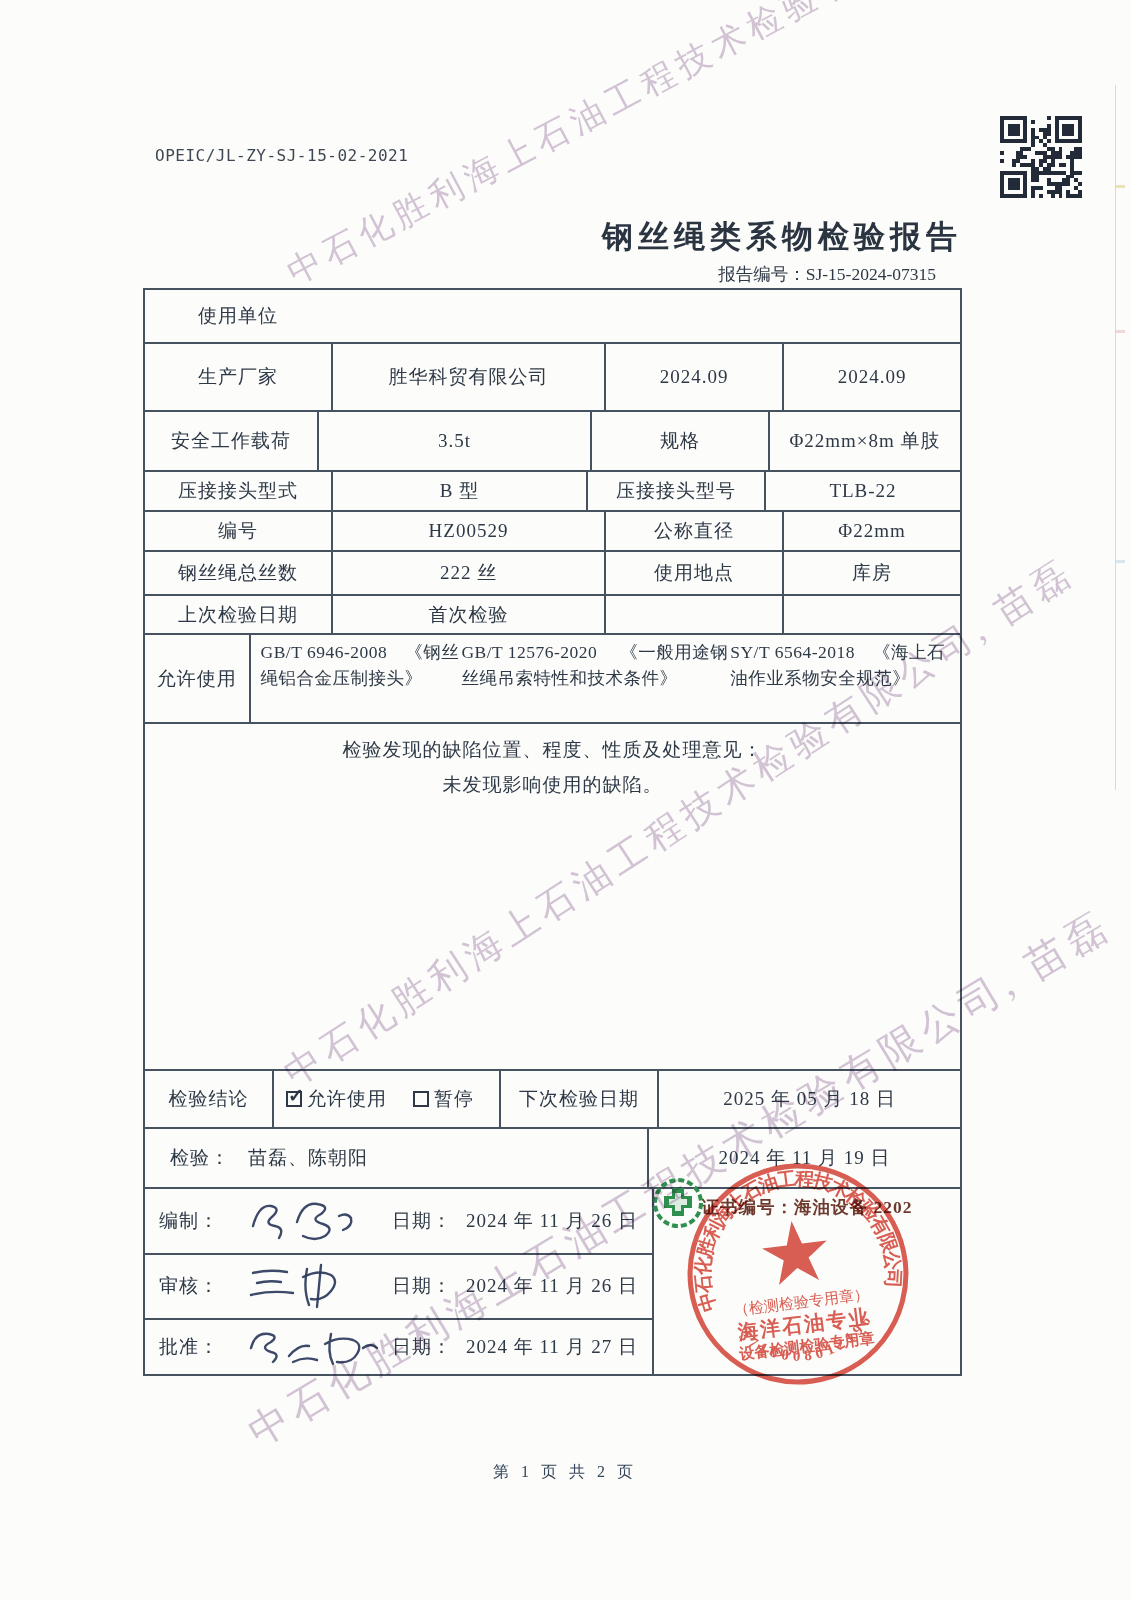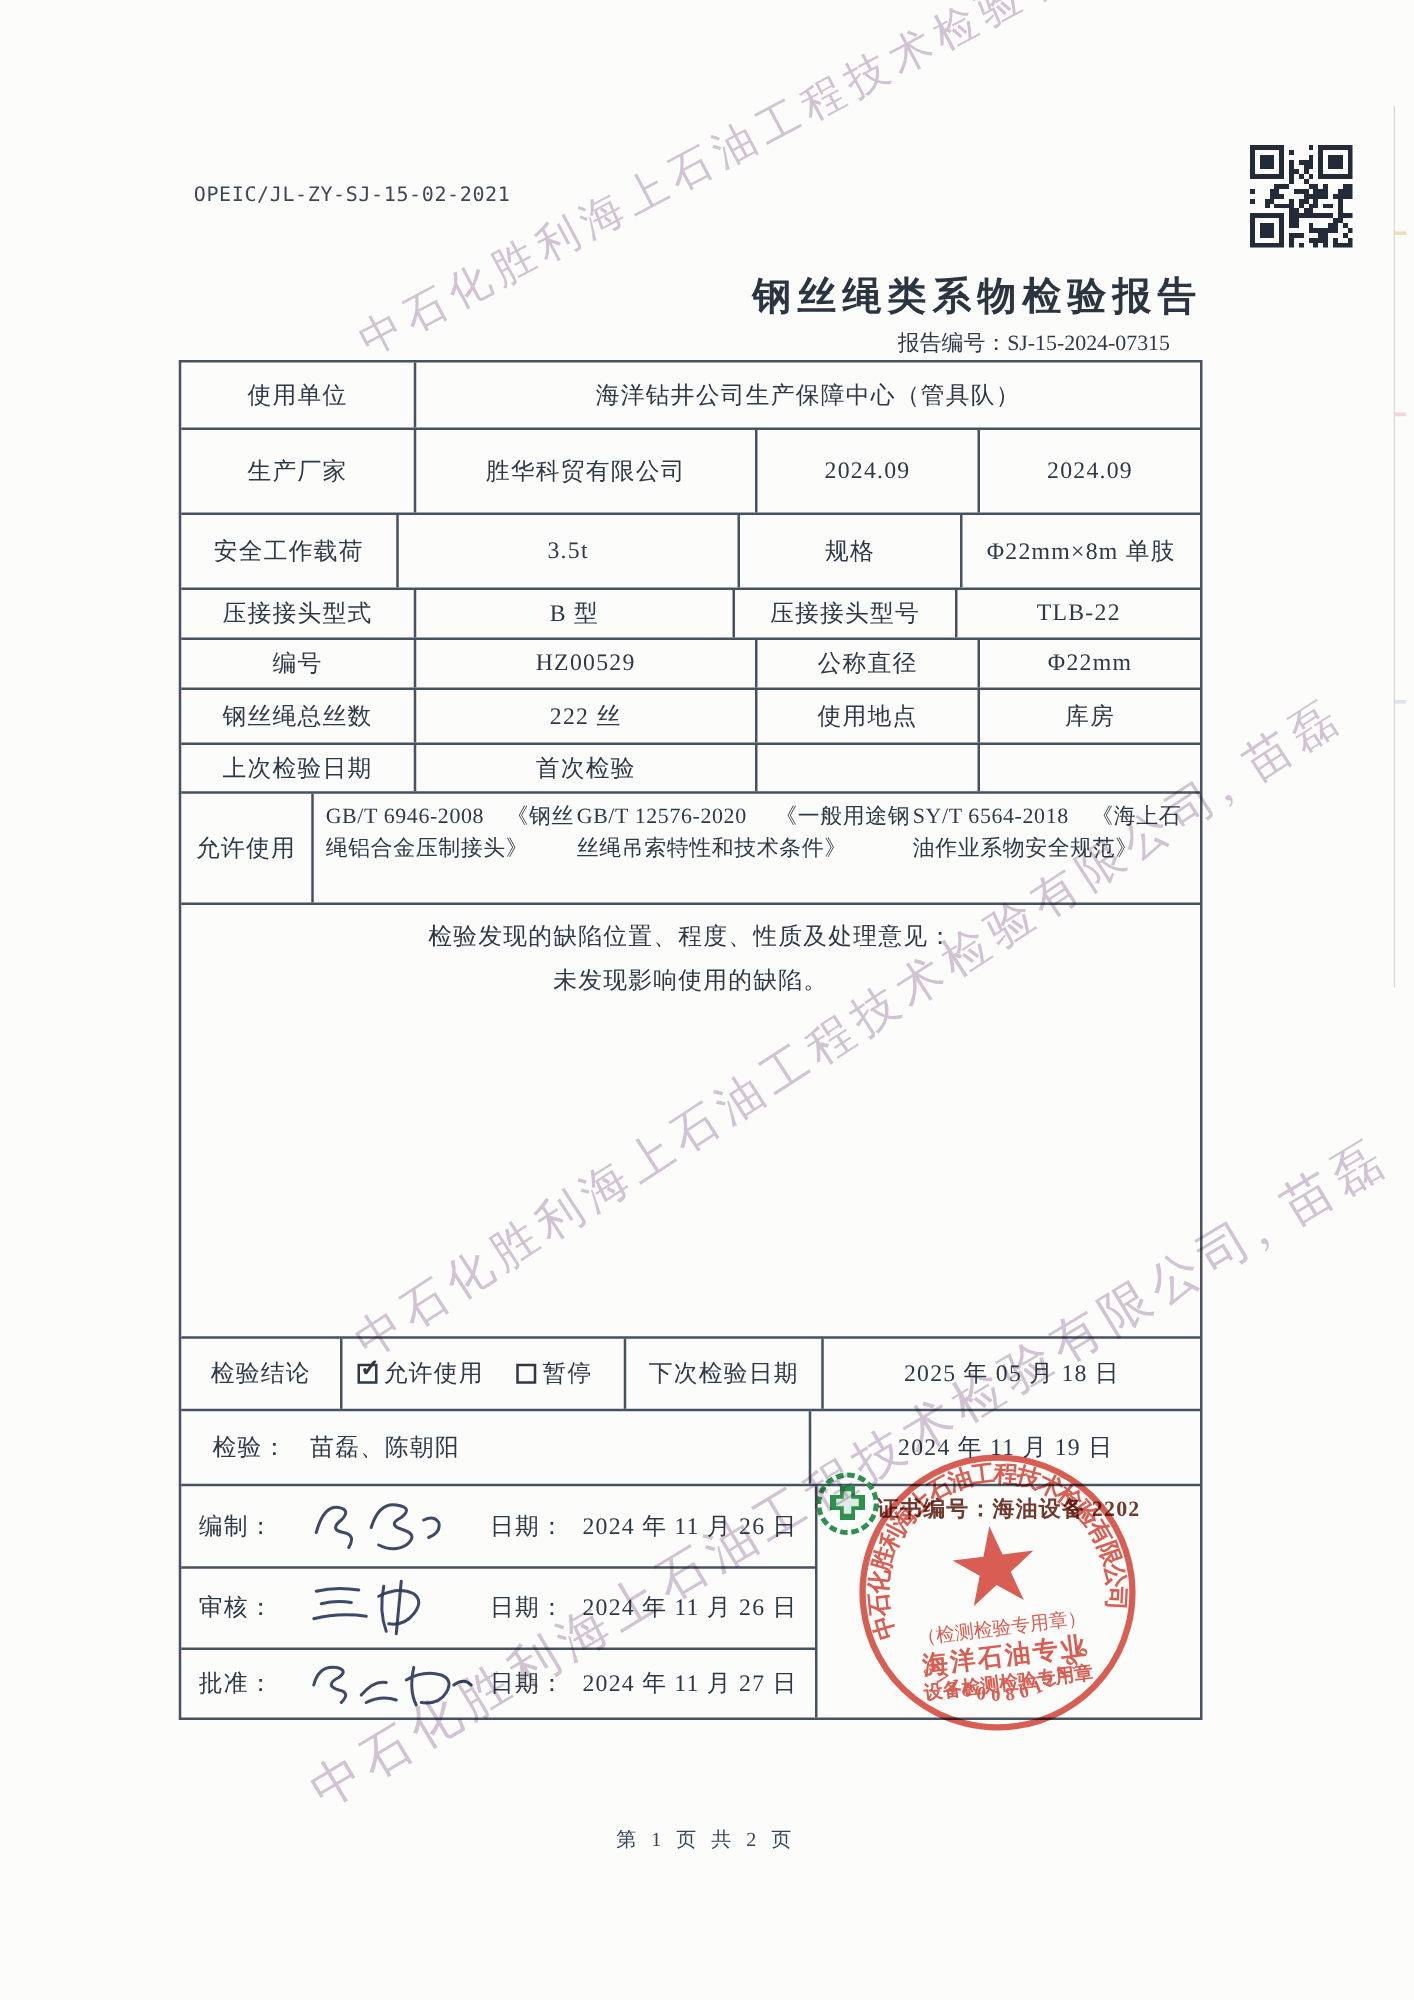--- a/index.html
+++ b/index.html
@@ -199,21 +199,20 @@
     <rect x="19" y="20" width="1" height="1" fill="#232a38"></rect>
     <rect x="20" y="20" width="1" height="1" fill="#232a38"></rect>
   </svg>
 <div class="abs title">钢丝绳类系物检验报告</div>
 <div class="abs report-no">报告编号：SJ-15-2024-07315</div>
 
 <div class="abs table">
 
   <div class="row" style="height:52px">
     <div class="cell" style="width:186px">使用单位</div>
-    <div class="cell grow">海洋钻井公司生产保障中心（管具队）</div>
   </div>
 
   <div class="row" style="height:68px">
     <div class="cell" style="width:186px">生产厂家</div>
     <div class="cell" style="width:273px">胜华科贸有限公司</div>
     <div class="cell" style="width:178px">2024.09</div>
     <div class="cell grow">2024.09</div>
   </div>
 
   <div class="row" style="height:60px">

